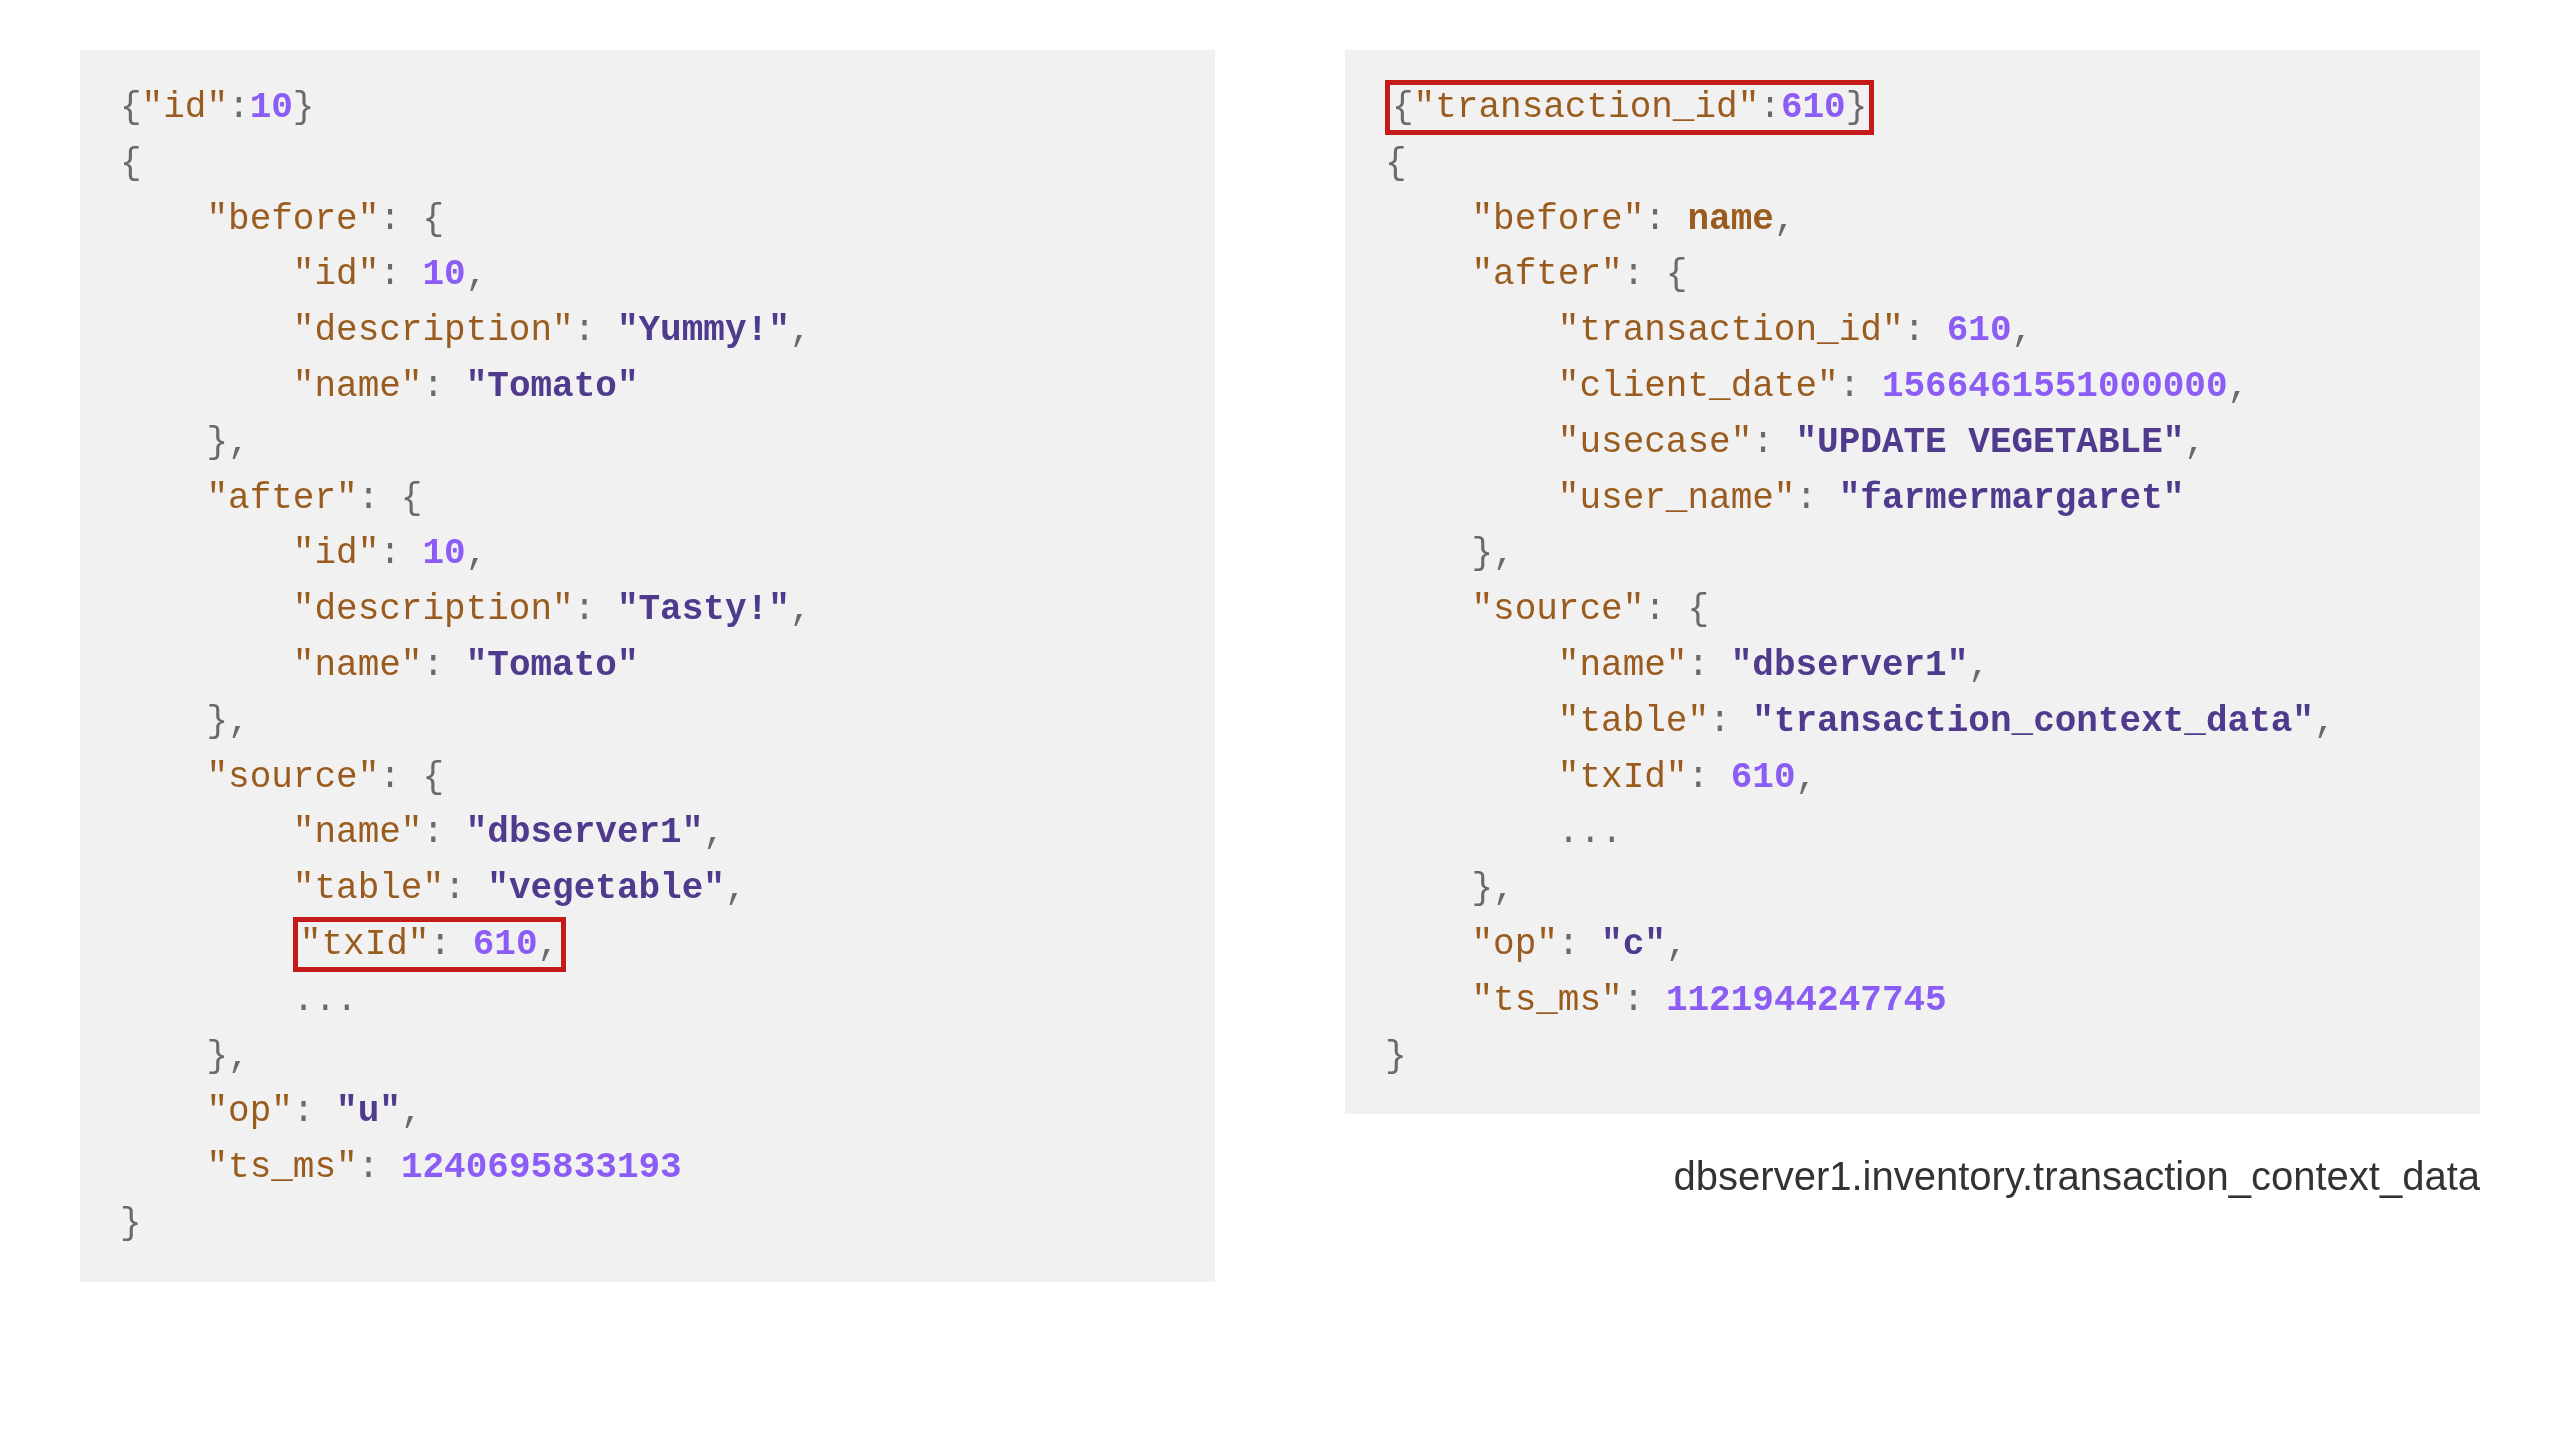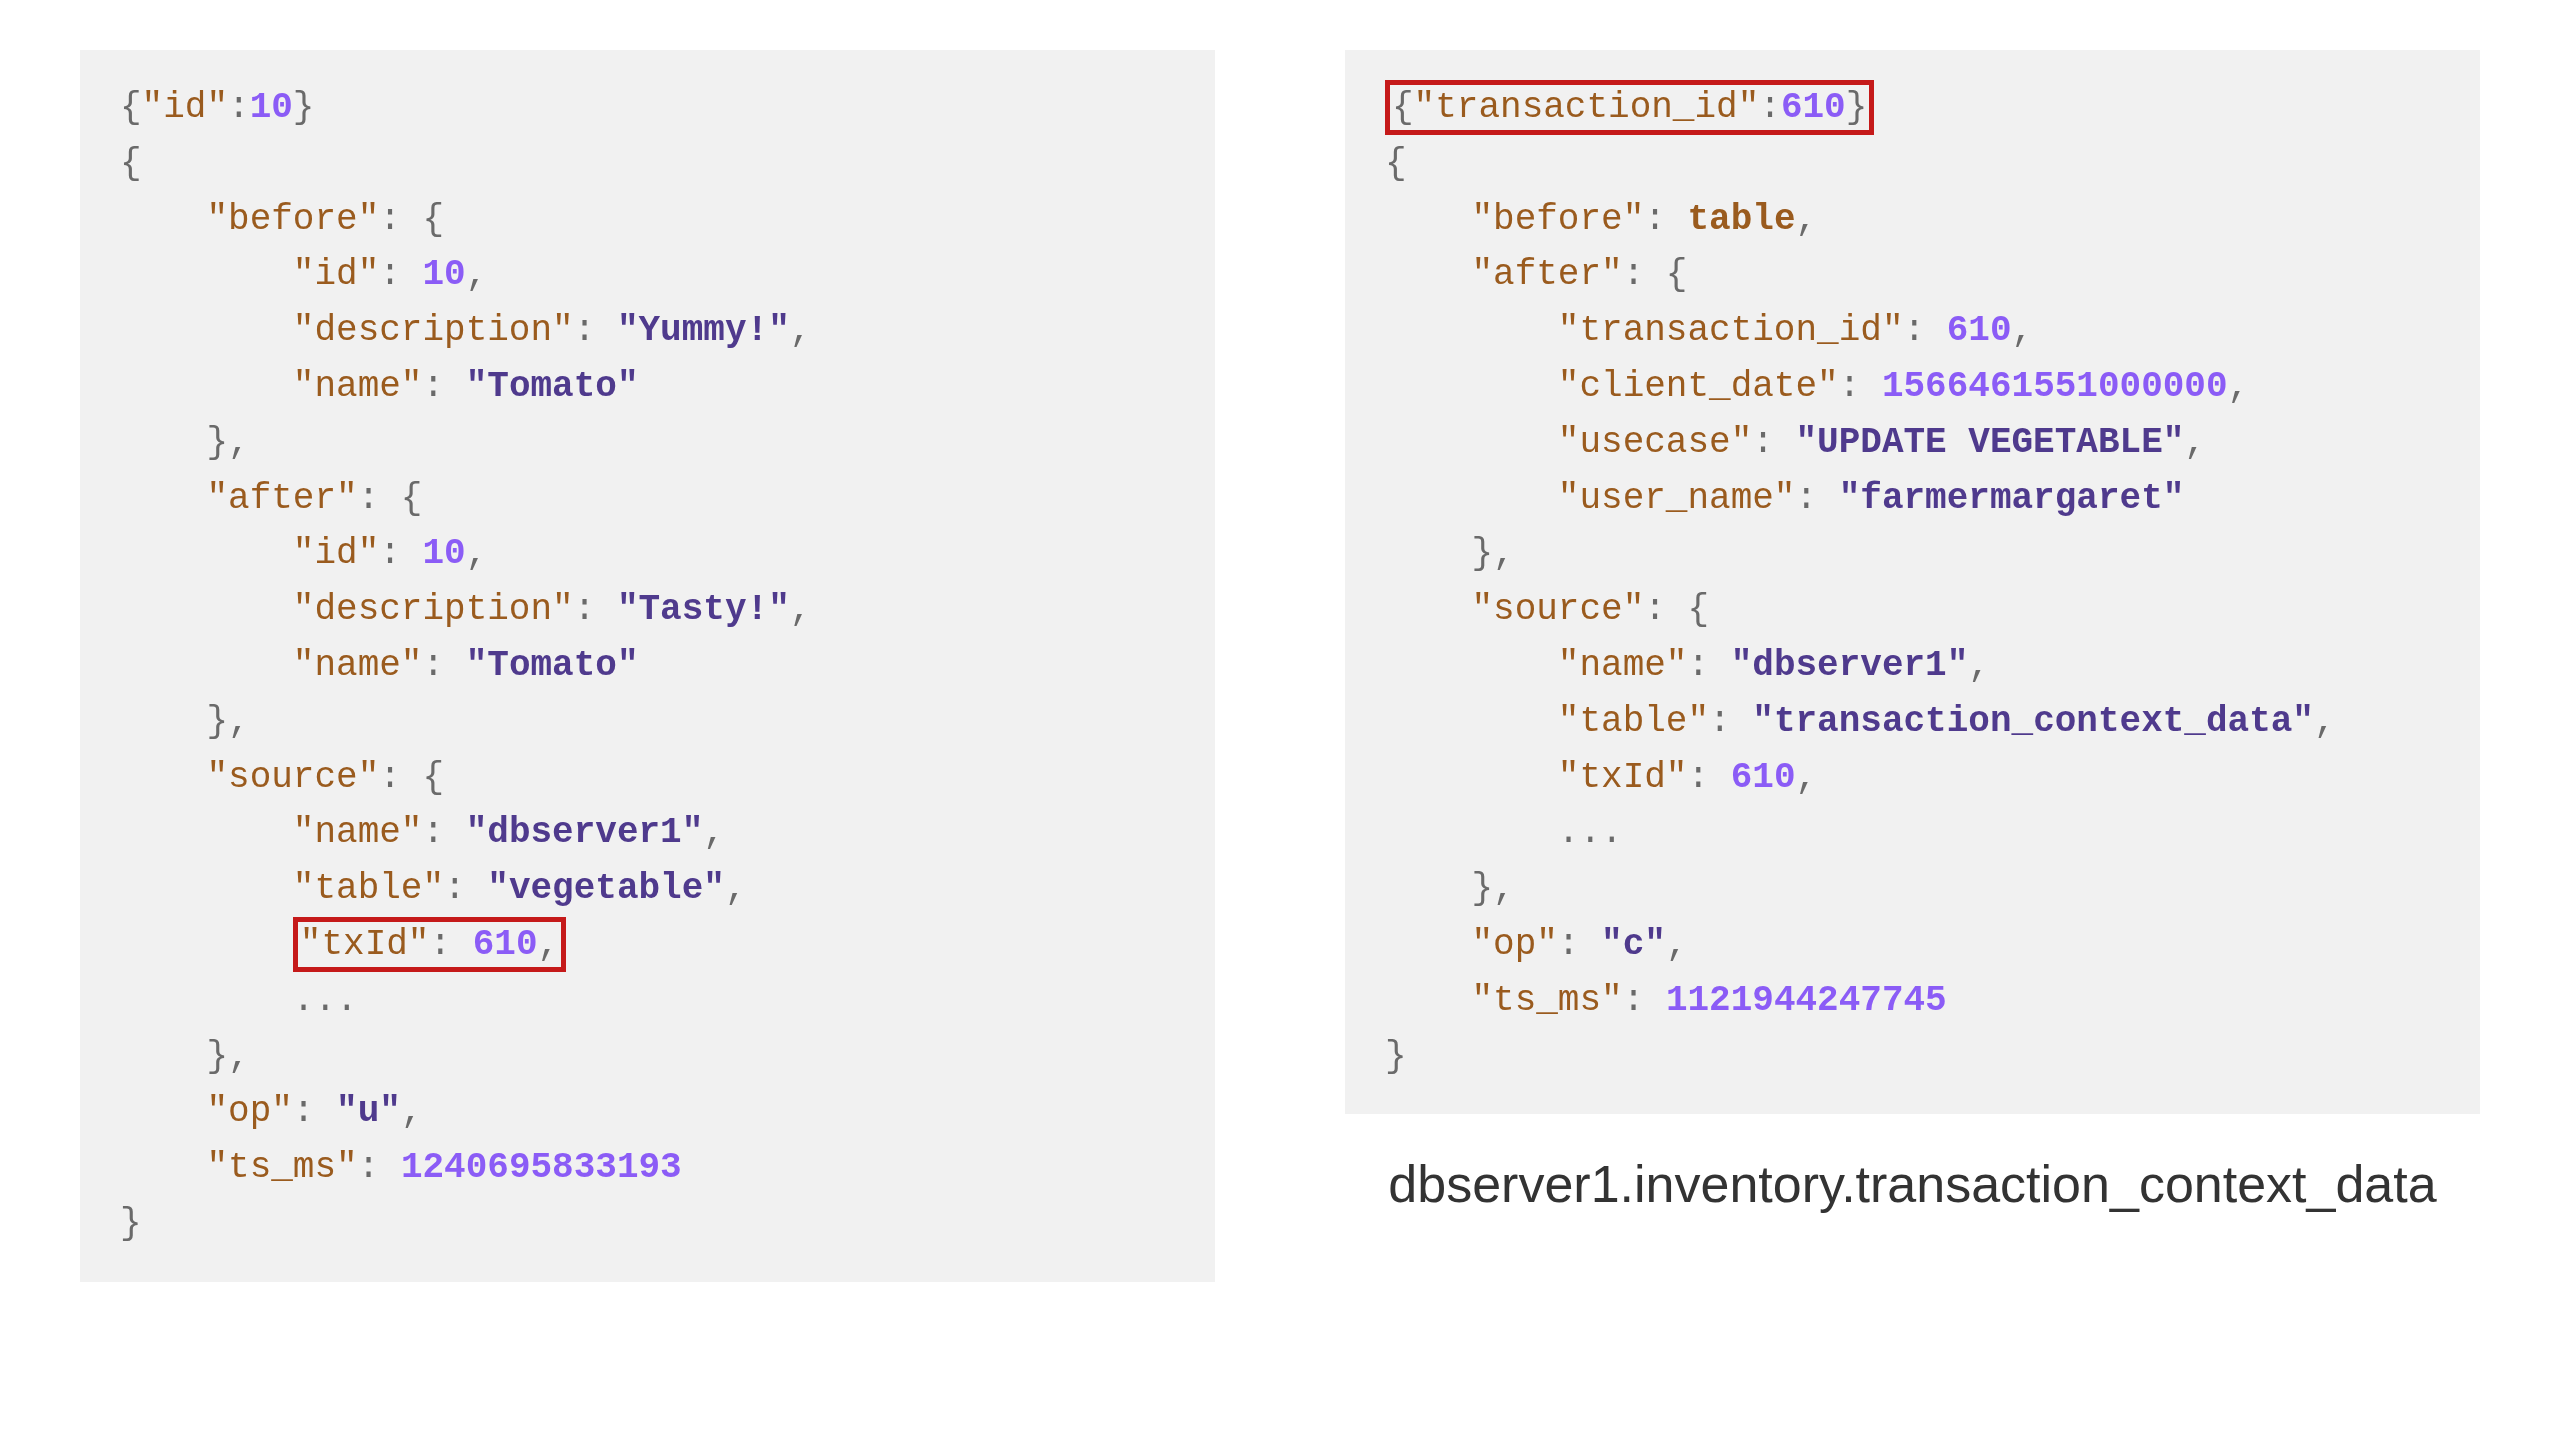--- a/index.html
+++ b/index.html
@@ -23,22 +23,22 @@
   .codebox {
     background: #f1f1f1;
     padding: 30px 40px;
     font-family: "SFMono-Regular", Consolas, "Liberation Mono", Menlo, monospace;
     font-size: 36px;
     line-height: 1.55;
     color: #555;
     white-space: pre;
   }
   .caption {
-    text-align: center;
-    font-size: 52px;
+    text-align: right;
+    font-size: 40px;
     color: #333;
     margin-top: 40px;
     font-weight: 400;
   }
   .p  { color: #6a6a6a; }          
   .k  { color: #9a5b1e; }          
   .sv { color: #4f3a8d; font-weight: 700; }  
   .n  { color: #8b5cf6; font-weight: 600; }  
   .nl { color: #9a5b1e; font-weight: 700; }  
   .hl {
@@ -71,21 +71,21 @@
 <span class="p">        </span><span class="hl"><span class="k">"txId"</span><span class="p">: </span><span class="n">610</span><span class="p">,</span></span>
 <span class="p">        ...</span>
 <span class="p">    },</span>
 <span class="p">    </span><span class="k">"op"</span><span class="p">: </span><span class="sv">"u"</span><span class="p">,</span>
 <span class="p">    </span><span class="k">"ts_ms"</span><span class="p">: </span><span class="n">1240695833193</span>
 <span class="p">}</span></div>
   </div>
   <div class="col">
     <div class="codebox" id="right-code"><span class="hl"><span class="p">{</span><span class="k">"transaction_id"</span><span class="p">:</span><span class="n">610</span><span class="p">}</span></span>
 <span class="p">{</span>
-<span class="p">    </span><span class="k">"before"</span><span class="p">: </span><span class="nl">table</span><span class="p">,</span>
+<span class="p">    </span><span class="k">"before"</span><span class="p">: </span><span class="nl">name</span><span class="p">,</span>
 <span class="p">    </span><span class="k">"after"</span><span class="p">: {</span>
 <span class="p">        </span><span class="k">"transaction_id"</span><span class="p">: </span><span class="n">610</span><span class="p">,</span>
 <span class="p">        </span><span class="k">"client_date"</span><span class="p">: </span><span class="n">1566461551000000</span><span class="p">,</span>
 <span class="p">        </span><span class="k">"usecase"</span><span class="p">: </span><span class="sv">"UPDATE VEGETABLE"</span><span class="p">,</span>
 <span class="p">        </span><span class="k">"user_name"</span><span class="p">: </span><span class="sv">"farmermargaret"</span>
 <span class="p">    },</span>
 <span class="p">    </span><span class="k">"source"</span><span class="p">: {</span>
 <span class="p">        </span><span class="k">"name"</span><span class="p">: </span><span class="sv">"dbserver1"</span><span class="p">,</span>
 <span class="p">        </span><span class="k">"table"</span><span class="p">: </span><span class="sv">"transaction_context_data"</span><span class="p">,</span>
 <span class="p">        </span><span class="k">"txId"</span><span class="p">: </span><span class="n">610</span><span class="p">,</span>

